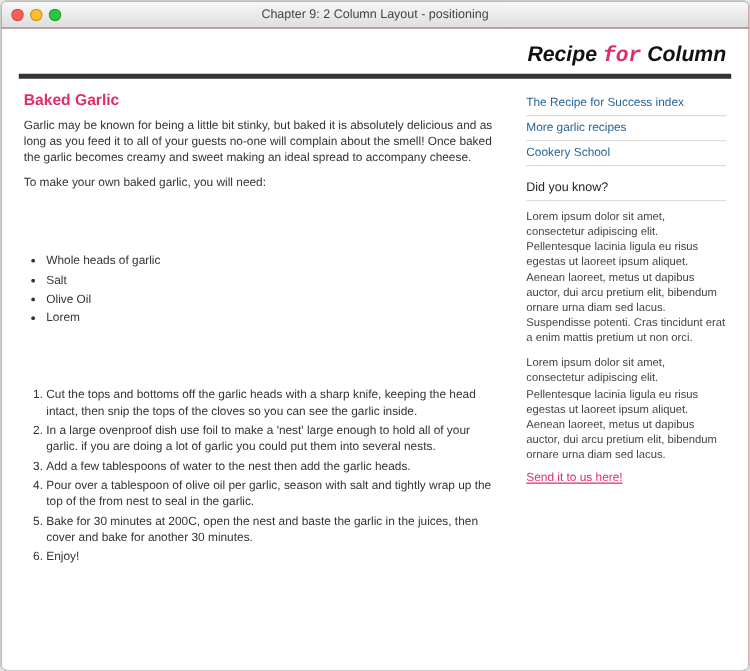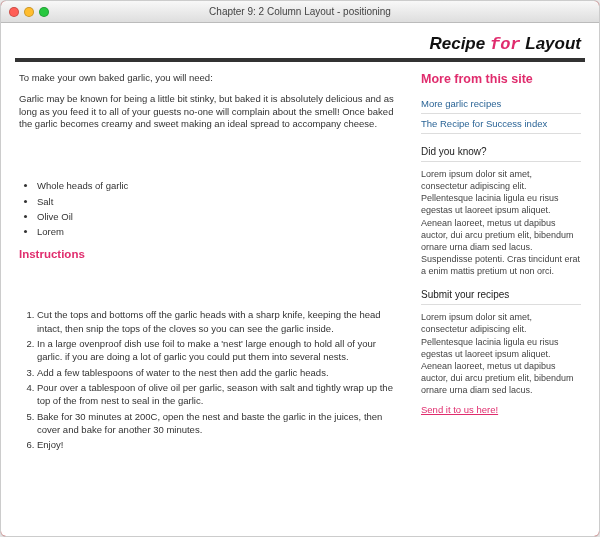--- a/index.html
+++ b/index.html
@@ -148,56 +148,55 @@
       <div class="tl tl-min"></div>
       <div class="tl tl-max"></div>
     </div>
     <div class="title">Chapter 9: 2 Column Layout - positioning</div>
   </div>
 
   <div class="page">
 
     <div class="site-header">
       <span class="site-title">
-        <span>Recipe </span><span class="accent">for</span><span> Layout</span>
+        <span>Recipe </span><span class="accent">for</span><span> Column</span>
       </span>
     </div>
 
     <div class="layout">
 
       <div class="main-col">
+        <h2 class="section-accent">Baked Garlic</h2>
+        <p>Garlic may be known for being a little bit stinky, but baked it is absolutely delicious and as long as you feed it to all of your guests no-one will complain about the smell! Once baked the garlic becomes creamy and sweet making an ideal spread to accompany cheese.</p>
         <p>To make your own baked garlic, you will need:</p>
-        <p>Garlic may be known for being a little bit stinky, but baked it is absolutely delicious and as long as you feed it to all of your guests no-one will complain about the smell! Once baked the garlic becomes creamy and sweet making an ideal spread to accompany cheese.</p>
         <ul>
           <li>Whole heads of garlic</li>
           <li>Salt</li>
           <li>Olive Oil</li>
           <li>Lorem</li>
         </ul>
-        <h3 class="sub-accent">Instructions</h3>
         <ol>
           <li>Cut the tops and bottoms off the garlic heads with a sharp knife, keeping the head intact, then snip the tops of the cloves so you can see the garlic inside.</li>
           <li>In a large ovenproof dish use foil to make a 'nest' large enough to hold all of your garlic. if you are doing a lot of garlic you could put them into several nests.</li>
           <li>Add a few tablespoons of water to the nest then add the garlic heads.</li>
           <li>Pour over a tablespoon of olive oil per garlic, season with salt and tightly wrap up the top of the from nest to seal in the garlic.</li>
           <li>Bake for 30 minutes at 200C, open the nest and baste the garlic in the juices, then cover and bake for another 30 minutes.</li>
           <li>Enjoy!</li>
         </ol>
       </div>
 
       <div class="side-col">
-        <h2 class="section-accent">More from this site</h2>
         <ul class="side-links">
+          <li><a href="#">The Recipe for Success index</a></li>
           <li><a href="#">More garlic recipes</a></li>
-          <li><a href="#">The Recipe for Success index</a></li>
+          <li><a href="#">Cookery School</a></li>
         </ul>
 
         <div class="side-h">Did you know?</div>
         <p>Lorem ipsum dolor sit amet, consectetur adipiscing elit. Pellentesque lacinia ligula eu risus egestas ut laoreet ipsum aliquet. Aenean laoreet, metus ut dapibus auctor, dui arcu pretium elit, bibendum ornare urna diam sed lacus. Suspendisse potenti. Cras tincidunt erat a enim mattis pretium ut non orci.</p>
 
-        <div class="side-h">Submit your recipes</div>
         <p>Lorem ipsum dolor sit amet, consectetur adipiscing elit. Pellentesque lacinia ligula eu risus egestas ut laoreet ipsum aliquet. Aenean laoreet, metus ut dapibus auctor, dui arcu pretium elit, bibendum ornare urna diam sed lacus.</p>
         <a href="#" class="send-link">Send it to us here!</a>
       </div>
 
     </div>
   </div>
 </div>
 
 </body></html>

